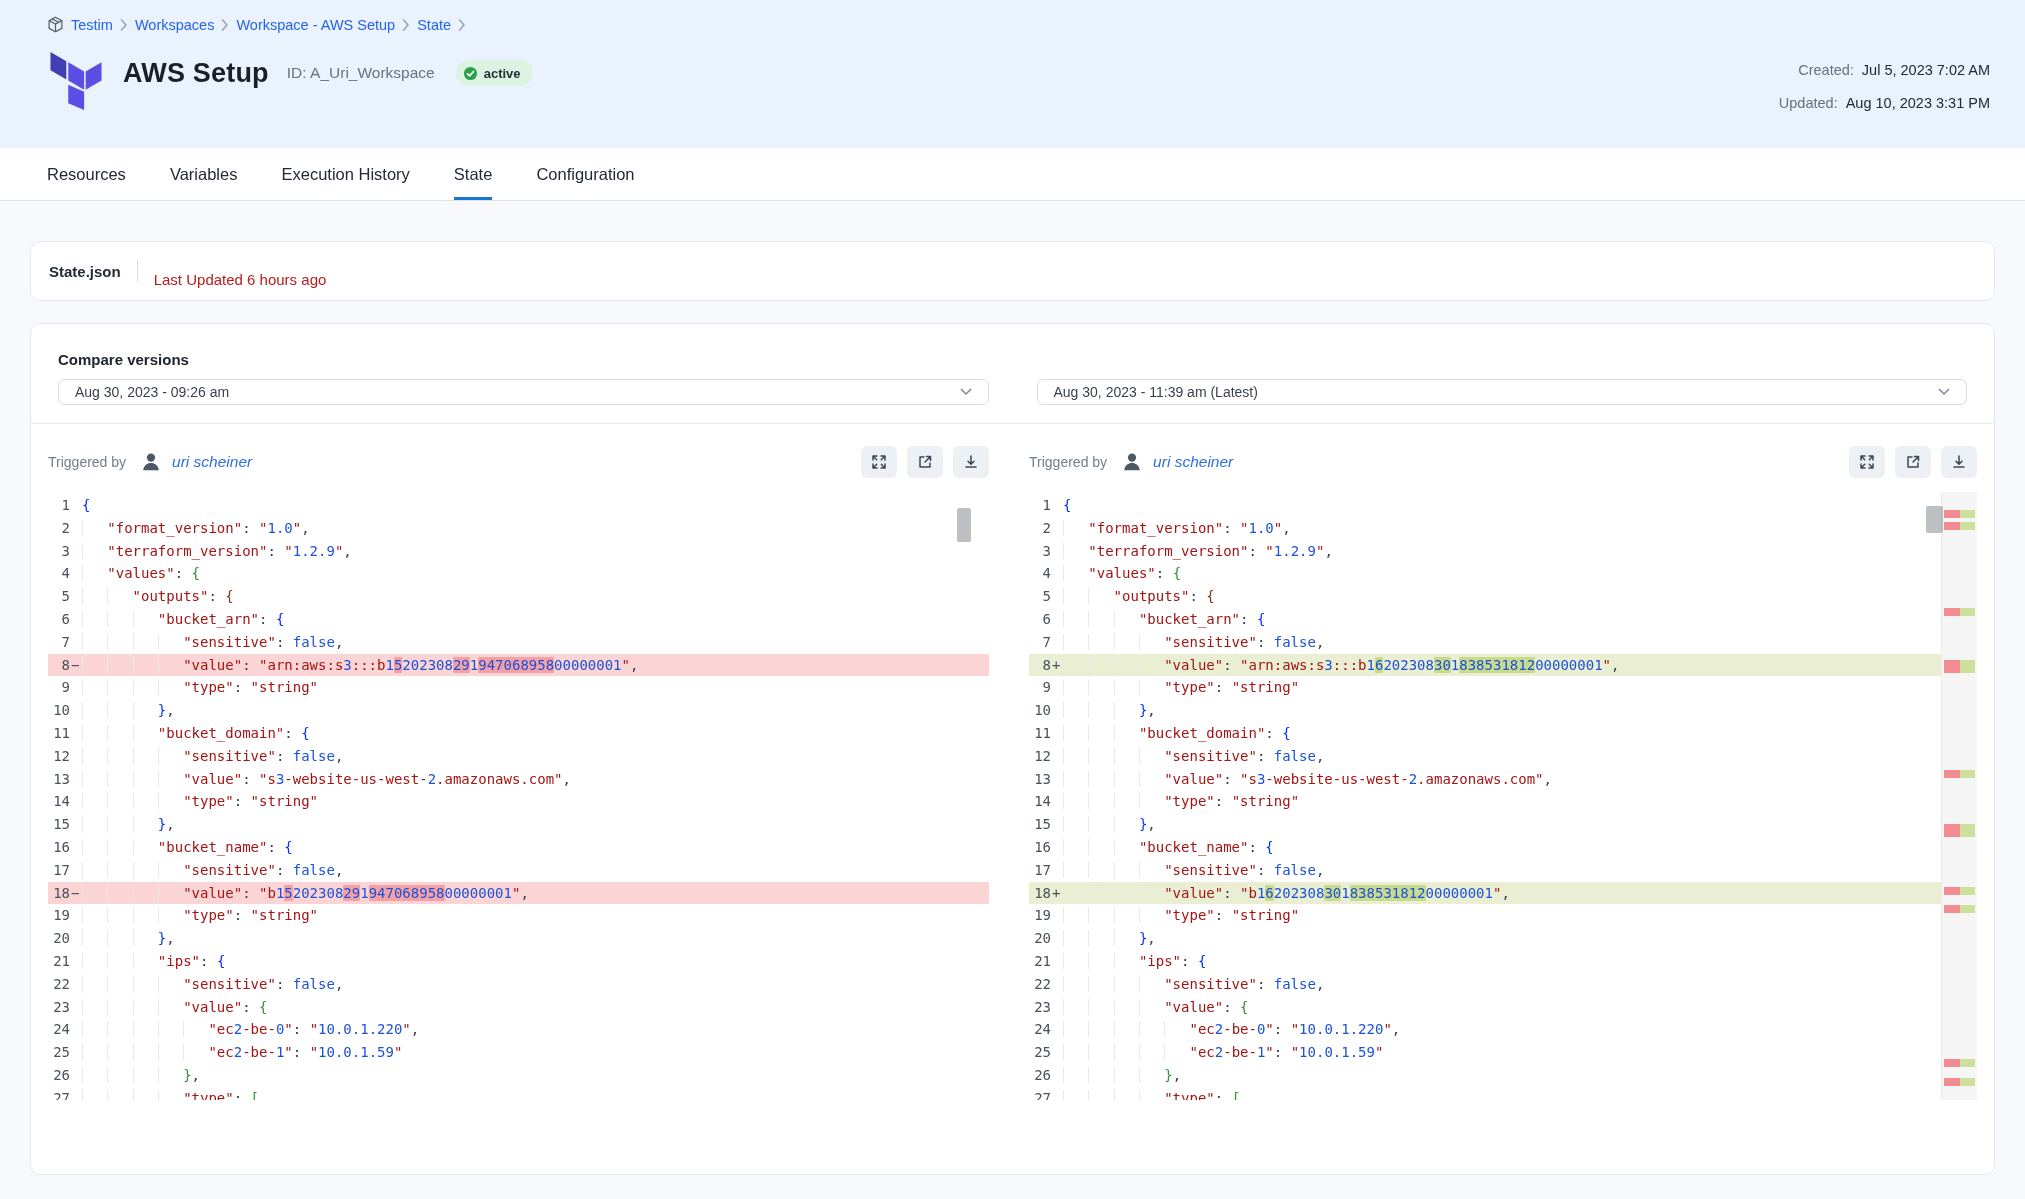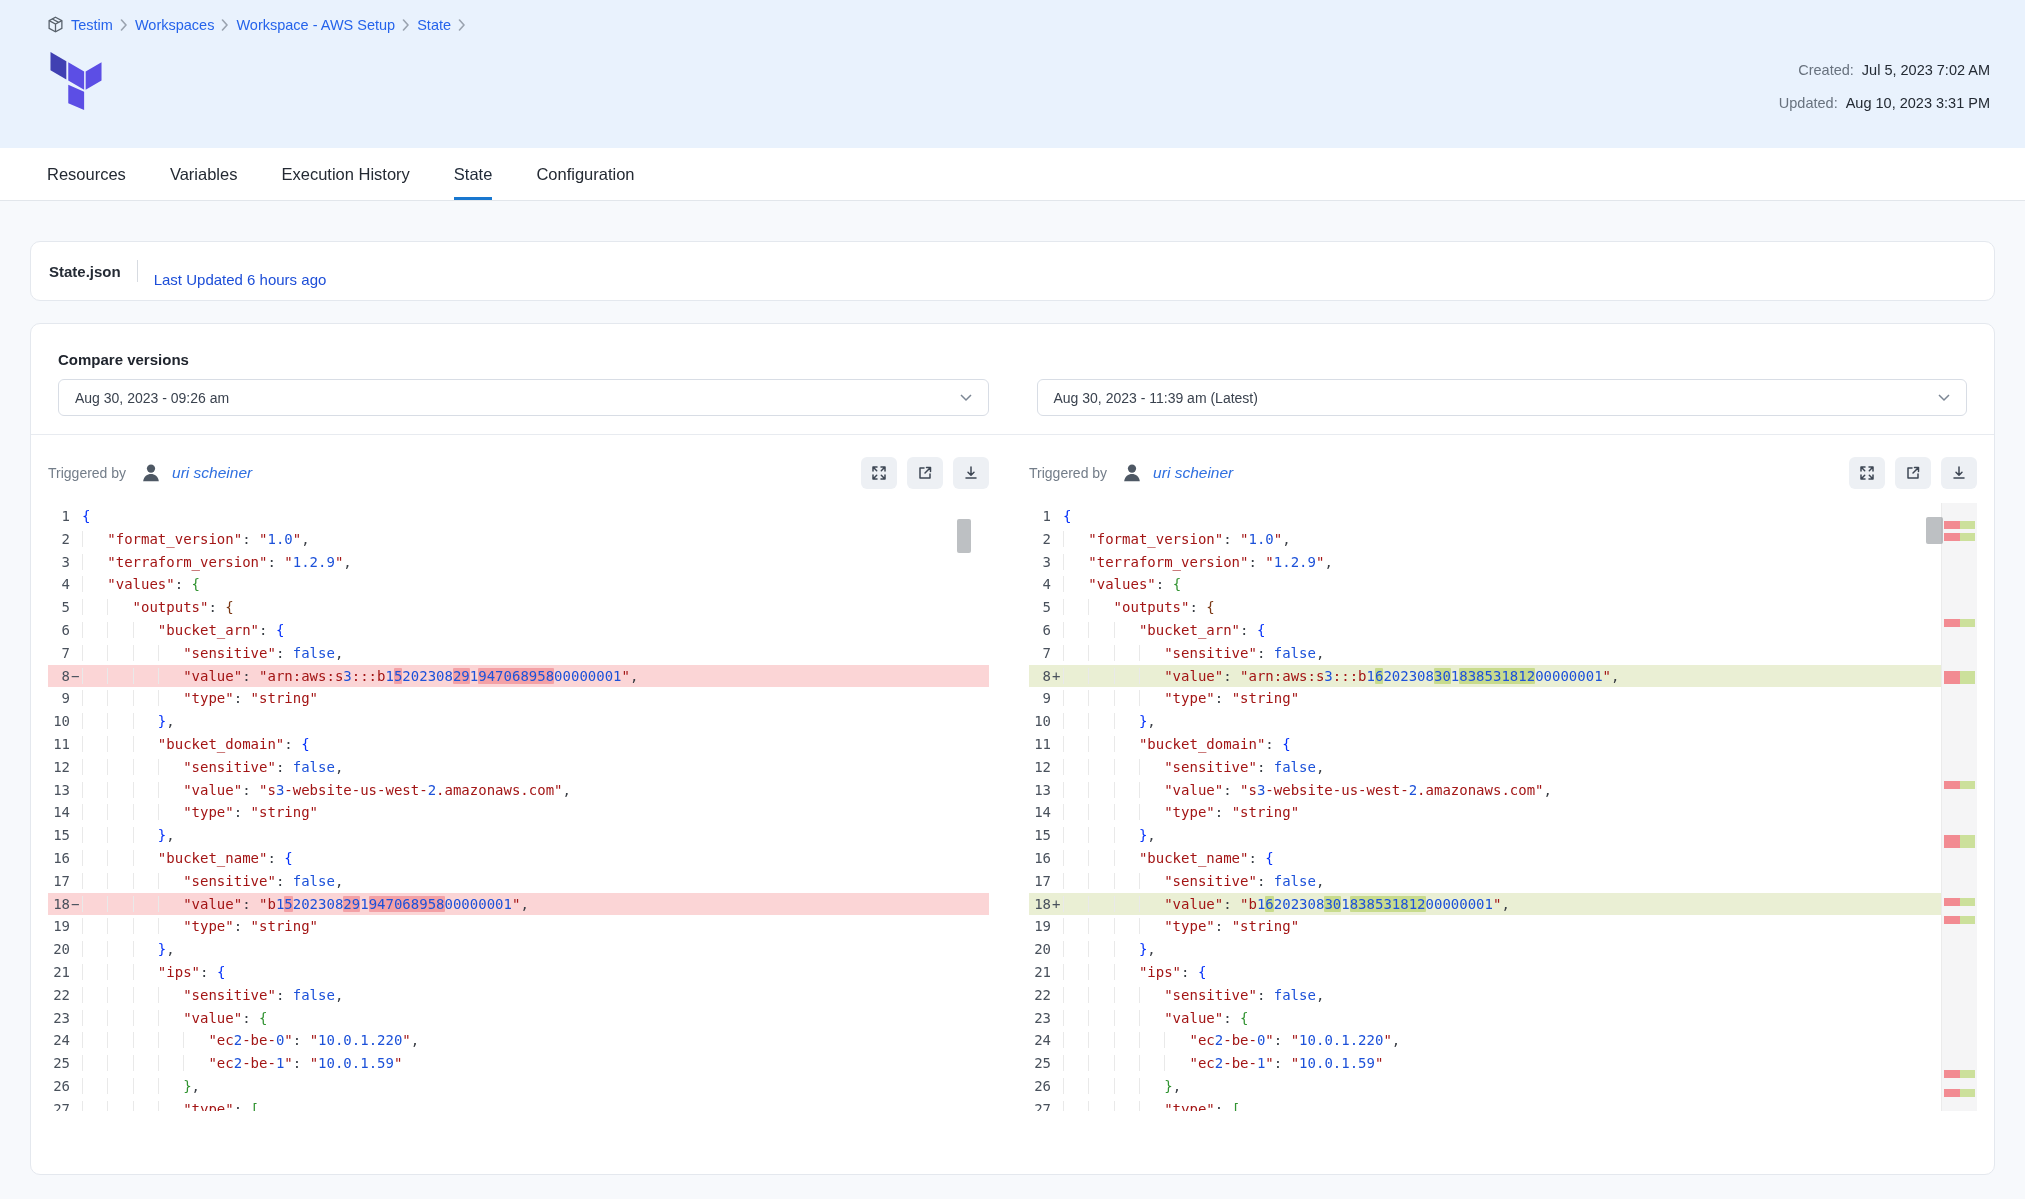--- a/index.html
+++ b/index.html
@@ -28,26 +28,26 @@
   .tab { display:flex; align-items:center; font-size:16.5px; color:#242A33;
     border-bottom:3px solid transparent; padding-top:3px; cursor:pointer; }
   .tab.active { color:#1F2937; border-bottom-color:#1877CF; }
 
   
   .content { padding:0 30px; }
   .card { background:#fff; border:1px solid #E4E8EE; border-radius:10px; }
   .filecard { margin-top:40px; height:60px; display:flex; align-items:center; padding:0 18px; }
   .file-name { font-size:15px; font-weight:700; color:#252B35; }
   .file-vsep { width:1px; height:22px; background:#D7DBE1; margin:0 16px; }
-  .file-updated { font-size:15px; color:#1d4ed8;margin-top:16px; }
+  .file-updated { font-size:15px; color:#b91c1c;margin-top:16px; }
 
   .diffcard { margin-top:22px; height:852px; overflow:hidden; }
   .cmp-title { font-size:15px; font-weight:700; color:#20252E; padding:27px 27px 0; }
   .selects { display:flex; gap:48px; padding:11px 27px 0; }
-  .select { flex:1; height:37px; border:1px solid #D8DDE5; border-radius:6px; background:#fff;
+  .select { flex:1; height:26px; border:1px solid #D8DDE5; border-radius:6px; background:#fff;
     display:flex; align-items:center; justify-content:space-between; padding:0 16px;
     font-size:14px; color:#3A424E; cursor:pointer; }
   .summary { display:flex; align-items:center; padding:30px 27px 0; }
   .pill { font-size:14.5px; border-radius:3px; padding:3px 7px; }
   .pill.added { color:#2F8F46; background:#DCF2DD; margin-right:9px; }
   .pill.removed { color:#D04A5C; background:#FBE7EA; }
   .totals { margin-left:auto; font-size:14.5px; color:#3E4752; }
   .hdivider { border-bottom:1px solid #E8EBF0; margin-top:18px; }
 
   .trig-row { display:flex; gap:40px; padding:22px 17px 0;text-align:right; }
@@ -128,20 +128,31 @@
       </span>
   </div>
 
   <div class="hdr-row">
     <span class="logo">
       <svg width="58" height="66" viewBox="0 0 24 24">
         <path fill="#4040B2" d="M1.44 0v7.575l6.56 3.79V3.787z"></path>
         <path fill="#5C4EE5" d="M22.56 4.227l-6.56 3.791v7.574l6.56-3.787zM8.8 4.23v7.575l6.56 3.787V8.018zM8.8 13.59v7.575L15.36 24v-7.578z"></path>
       </svg>
     </span>
+    <div class="hdr-main">
+      <span class="ws-title">AWS Setup</span>
+      <span class="ws-id">ID: A_Uri_Workspace</span>
+      <span class="badge">
+        <svg width="15" height="15" viewBox="0 0 16 16">
+          <circle cx="8" cy="8" r="7" fill="#2BA14A"></circle>
+          <polyline points="4.8,8.3 7.1,10.5 11.2,5.8" fill="none" stroke="#fff" stroke-width="1.8" stroke-linecap="round" stroke-linejoin="round"></polyline>
+        </svg>
+        <span>active</span>
+      </span>
+    </div>
     <div class="hdr-dates">
       <div><span class="lbl">Created:</span><span class="val">Jul 5, 2023 7:02 AM</span></div>
       <div><span class="lbl">Updated:</span><span class="val">Aug 10, 2023 3:31 PM</span></div>
     </div>
   </div>
 </div>
 
 <div class="tabbar" id="tabs-host">
     <div class="tab">Resources</div>
     <div class="tab">Variables</div>

